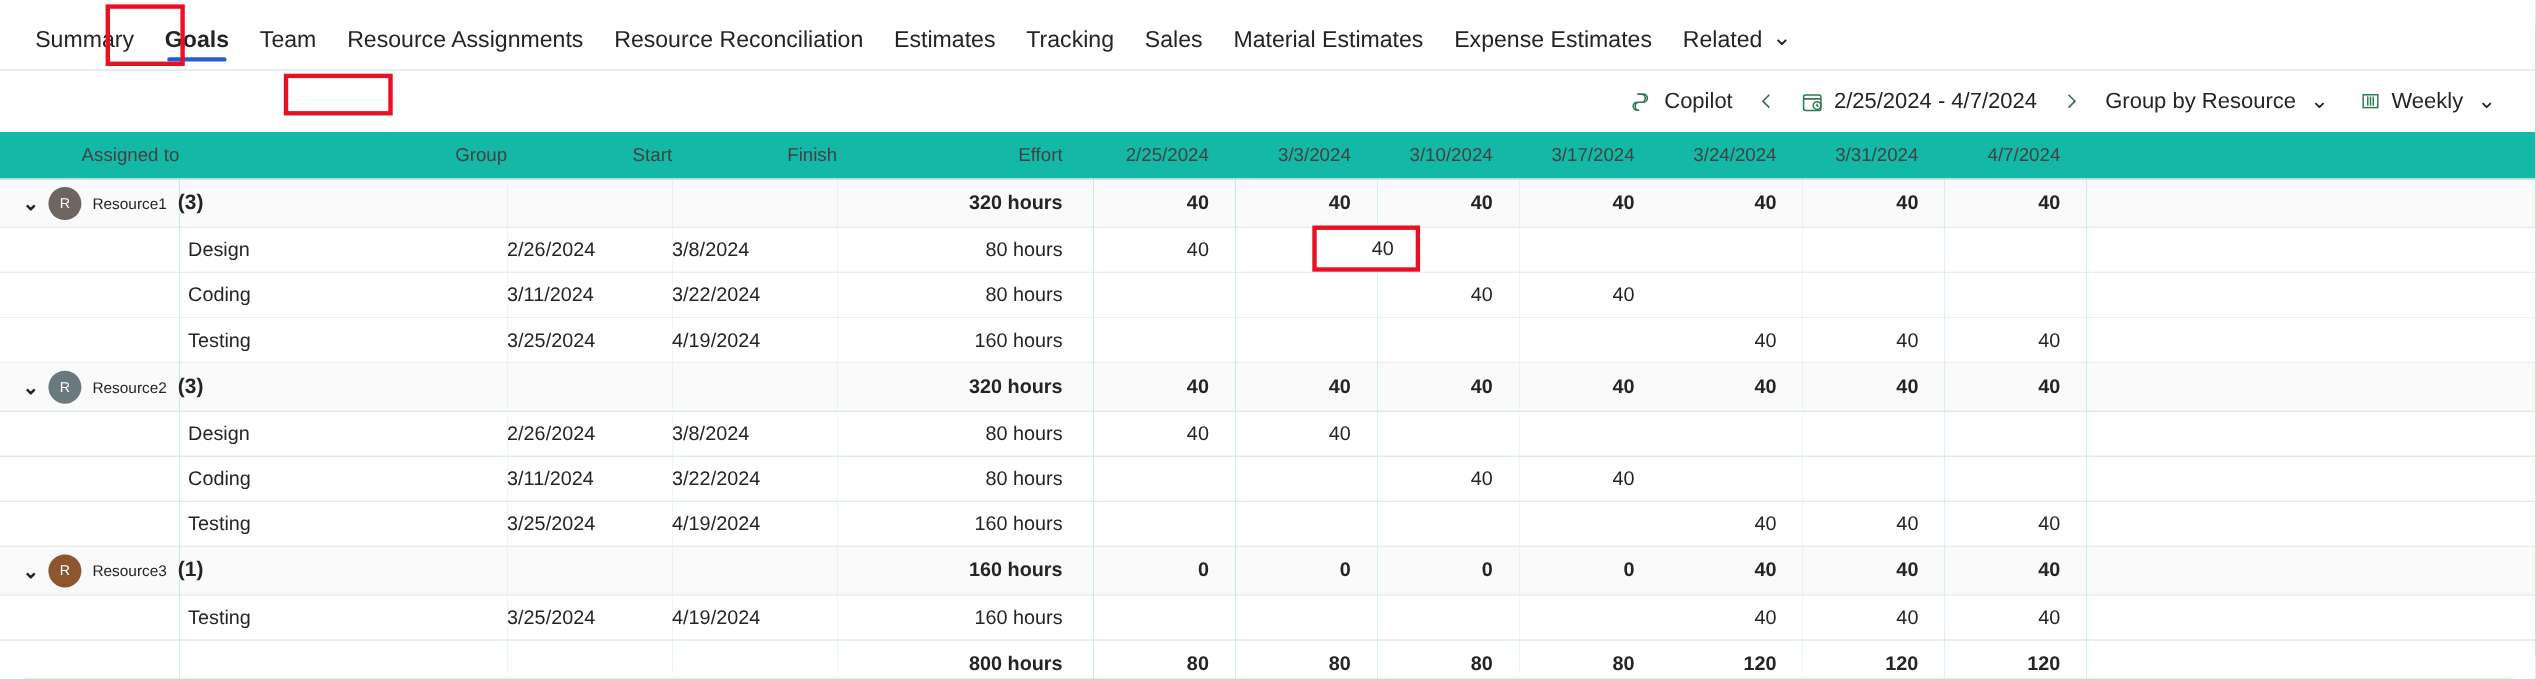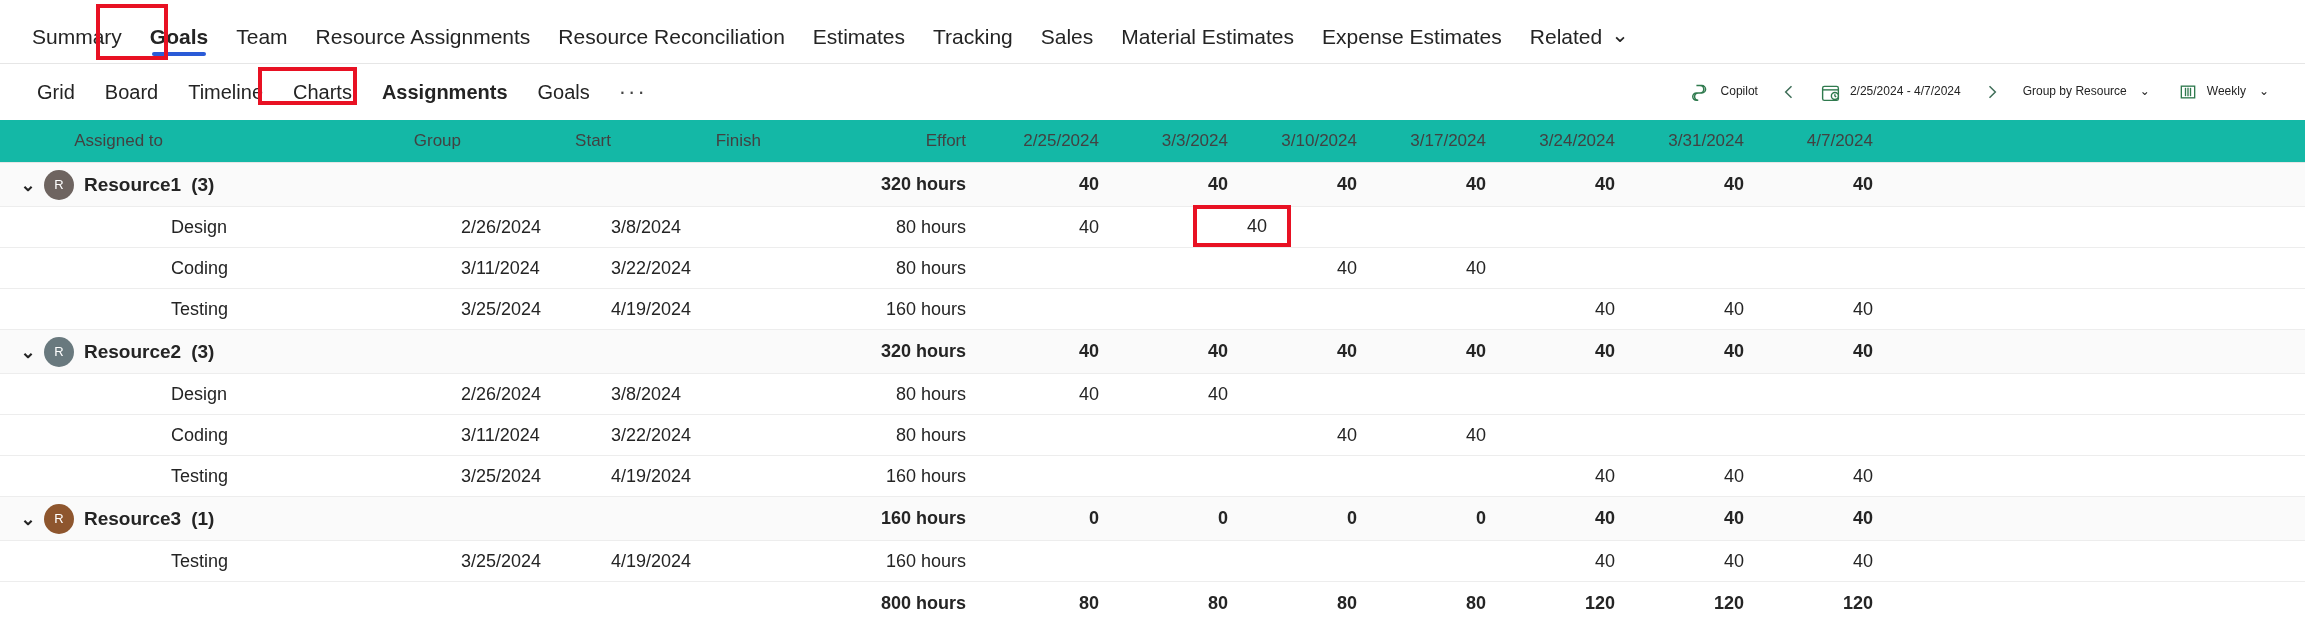--- a/index.html
+++ b/index.html
@@ -98,21 +98,21 @@
   .toolbar-right {
     margin-left: auto;
     display: flex;
     align-items: center;
     gap: 0;
   }
   .tb-btn {
     display: flex;
     align-items: center;
     gap: 9px;
-    font-size: 12px;
+    font-size: 20px;
     color: #242424;
     padding: 6px 14px;
     white-space: nowrap;
     cursor: pointer;
     line-height: 1.1;
     text-align: center;
   }
   .tb-chev {
     display: flex;
     align-items: center;
@@ -186,21 +186,21 @@
     color: #ffffff;
     font-size: 13px;
     font-weight: normal;
     display: flex;
     align-items: center;
     justify-content: center;
     flex: none;
     margin-right: 10px;
     margin-left: 2px;
   }
-  .group-label { font-size: 19px; font-weight: bold; color: #242424; }
+  .group-label { font-size: 14px; font-weight: normal; color: #242424; }
   .group-count { font-size: 19px; font-weight: bold; color: #242424; margin-left: 10px; }
 
   .task-name { padding-left: 10px; font-weight: normal; color: #242424; margin-left: 21px; }
 
   
   .annot {
     position: absolute;
     border: 4px solid #e81123;
     box-sizing: border-box;
     pointer-events: none;
@@ -239,29 +239,20 @@
       <div class="pnav-item"><span>Resource Reconciliation</span></div>
       <div class="pnav-item"><span>Estimates</span></div>
       <div class="pnav-item"><span>Tracking</span></div>
       <div class="pnav-item"><span>Sales</span></div>
       <div class="pnav-item"><span>Material Estimates</span></div>
       <div class="pnav-item"><span>Expense Estimates</span></div>
       <div class="pnav-item"><span>Related</span><span class="pnav-caret">⌄</span></div>
     </div>
 
   <div class="toolbar-row">
-    <div class="sec-tabs" id="sec-tabs">
-        <div class="stab">Grid</div>
-        <div class="stab">Board</div>
-        <div class="stab">Timeline</div>
-        <div class="stab">Charts</div>
-        <div class="stab selected">Assignments</div>
-        <div class="stab">Goals</div>
-        <div class="stab-more">···</div>
-      </div>
 
     <div class="toolbar-right">
       <div class="tb-btn">
         <span class="icon-green">
           <svg width="22" height="22" viewBox="0 0 24 24" fill="none" stroke="currentColor" stroke-width="1.6">
             <path d="M7 5h6a4 4 0 0 1 0 8H9a4 4 0 0 0 0 8H7a4 4 0 0 1 0-8h4a4 4 0 0 0 0-8z"></path>
           </svg>
         </span>
         <span>Copilot</span>
       </div>

